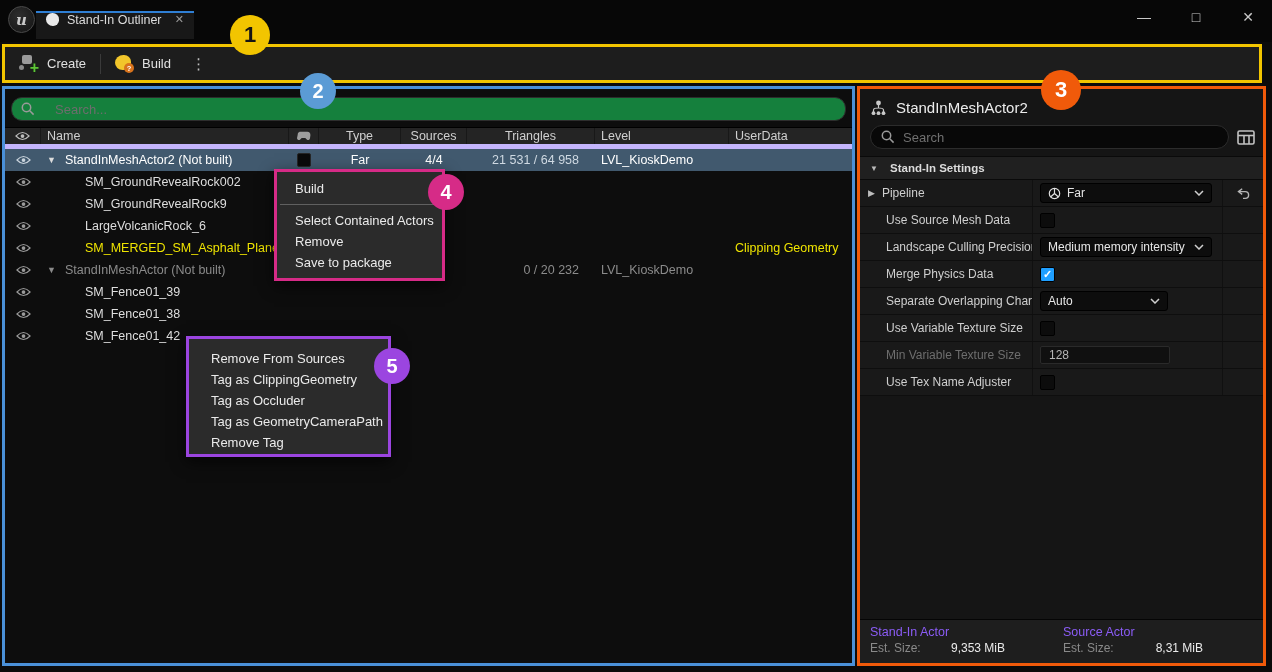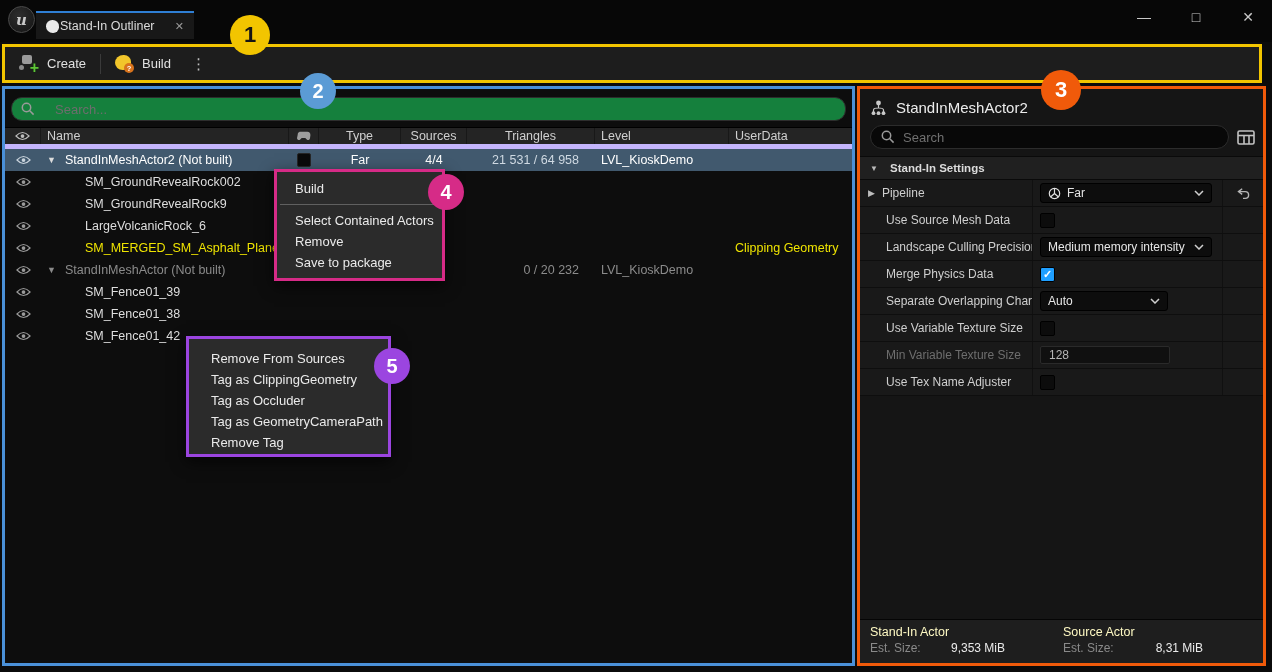--- a/index.html
+++ b/index.html
@@ -6,21 +6,21 @@
   body { background:#000; font-family:"Liberation Sans", sans-serif; }
   .stage { position:relative; width:1272px; height:672px; background:#0b0b0b; overflow:hidden; color:#e8e8e8; }
 
   
   .titlebar { position:absolute; left:0; top:0; width:1272px; height:42px; background:#070707; }
   .ue-logo { position:absolute; left:8px; top:6px; width:27px; height:27px; border-radius:50%;
              background:radial-gradient(circle at 40% 35%, #2e2e2e, #131313); border:1px solid #4a4a4a;
              display:flex; align-items:center; justify-content:center;
              color:#c9c9c9; font-family:"DejaVu Serif", serif; font-style:italic; font-weight:bold; font-size:15px; }
   .tab { position:absolute; left:36px; top:11px; width:158px; height:28px; background:#181818;
-         border-top:2px solid #2f7fd4; display:flex; align-items:center; gap:1px; padding:0 10px; }
+         border-top:2px solid #2f7fd4; display:flex; gap:8px; padding:0 10px; }
   .tab-blob { width:13px; height:13px; border-radius:50% 50% 46% 54%; background:#e9e9e9; }
   .tab-label { font-size:12.5px; color:#dcdcdc; white-space:nowrap; }
   .tab-close { margin-left:auto; color:#9a9a9a; font-size:11px; cursor:default; }
   .win-controls { position:absolute; right:16px; top:9px; display:flex; gap:36px; color:#c8c8c8; font-size:14px; }
   .win-controls span { width:16px; text-align:center; }
 
   
   .region1 { position:absolute; left:2px; top:44px; width:1260px; height:39px; border:3px solid #f2c500;
              background:#1d1d1d; display:flex; align-items:center; }
   .tb-btn { display:flex; align-items:center; gap:8px; padding:0 14px; height:100%; font-size:13px; color:#e0e0e0; }
@@ -100,21 +100,21 @@
   .dd-full { width:172px; }
   .dd-auto { width:128px; }
   .cbx { width:15px; height:15px; background:#0c0c0c; border:1px solid #000; border-radius:2px;
          display:flex; align-items:center; justify-content:center; }
   .cbx.on { background:#1f9fff; color:#fff; font-size:11px; font-weight:bold; }
   .pinput { width:130px; height:18px; background:#101010; border:1px solid #2a2a2a; border-radius:2px; color:#b5b5b5;
             font-size:12px; padding:0 8px; font-family:"Liberation Sans", sans-serif; outline:none; }
   .d-fill { flex:1; background:#151515; }
   .d-footer { height:44px; background:#1e1e1e; border-top:1px solid #050505; display:flex; gap:58px; padding:5px 10px; }
   .fcol { width:135px; display:flex; flex-direction:column; justify-content:space-between; padding-bottom:3px; }
-  .fcol .ft { font-size:12.5px; color:#fef9c3; }
+  .fcol .ft { font-size:12.5px; color:#8b5cf6; }
   .fcol .fr { display:flex; justify-content:space-between; font-size:12px; }
   .fcol .fl { color:#8a8a8a; }
   .fcol .fv { color:#eaeaea; }
 
   
   .badge { position:absolute; border-radius:50%; display:flex; align-items:center; justify-content:center;
            color:#fff; font-weight:bold; z-index:30; }
   .b1 { left:230px; top:15px; width:40px; height:40px; background:#f2c500; color:#141414; font-size:22px; }
   .b2 { left:300px; top:73px; width:36px; height:36px; background:#5b9bd5; font-size:20px; }
   .b3 { left:1041px; top:70px; width:40px; height:40px; background:#f05a0a; font-size:22px; }

